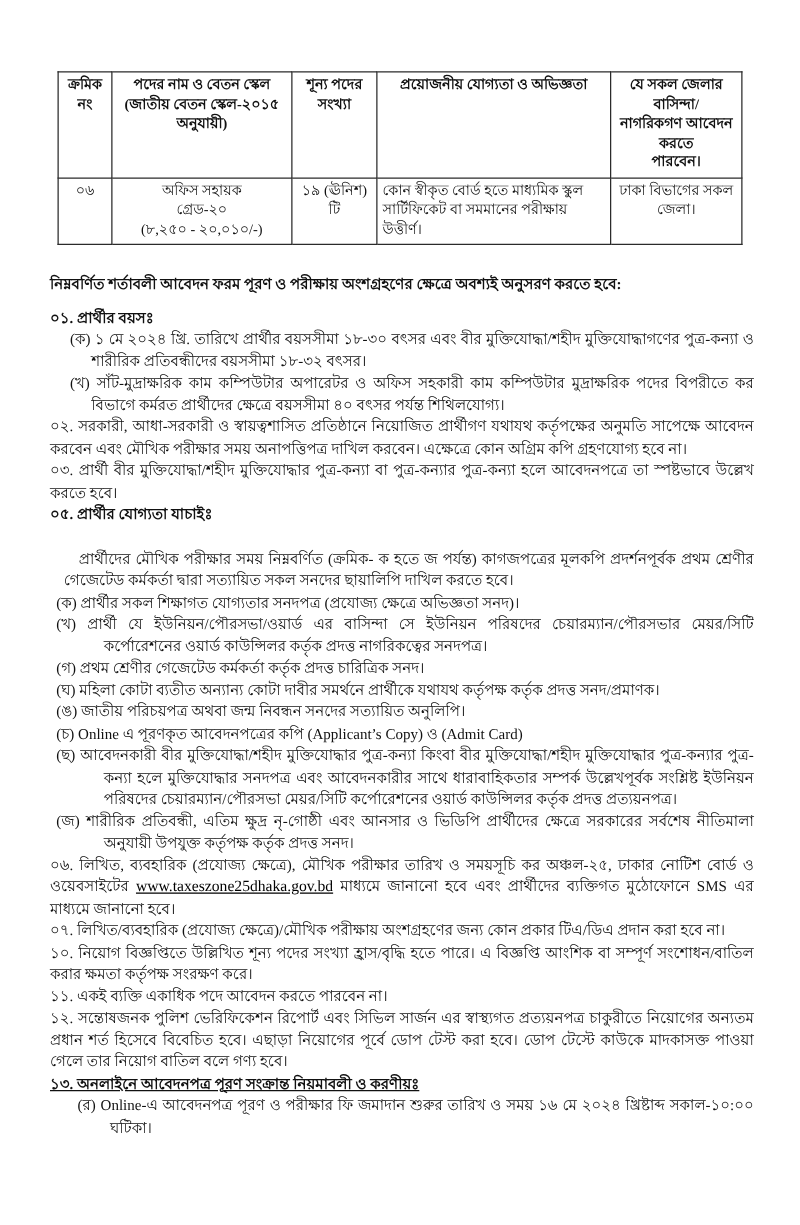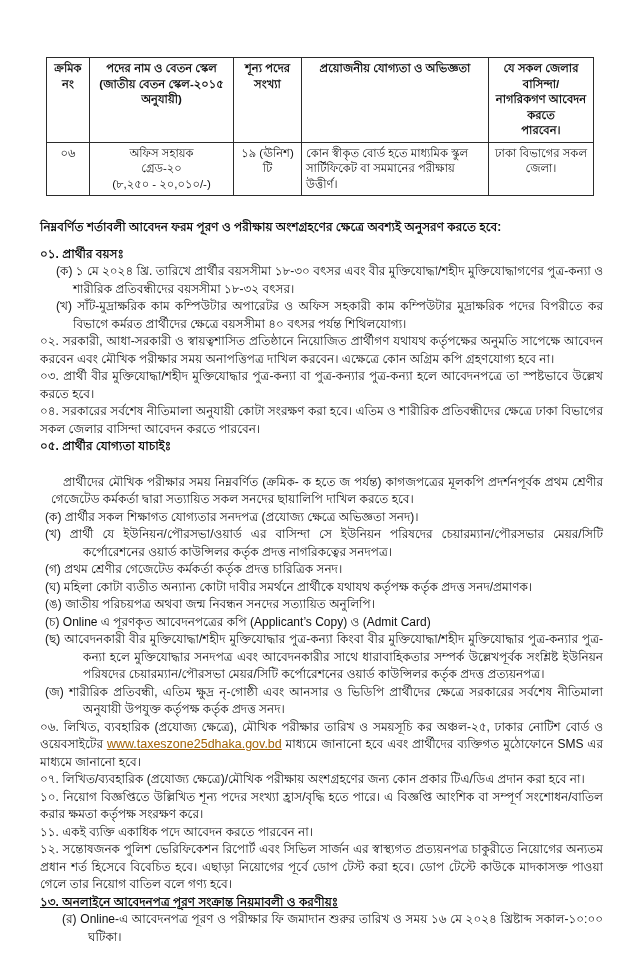--- a/index.html
+++ b/index.html
@@ -2,21 +2,21 @@
 <html lang="bn"><head>
 <meta charset="utf-8">
 <style>
   * { margin:0; padding:0; box-sizing:border-box; }
   html,body { background:#ffffff; }
   .page {
     position:relative;
     width:629px; height:980px;
     background:#ffffff;
     color:#111111;
-    font-family:Liberation Sans, sans-serif;
+    font-family:Liberation Serif, serif;
     font-size:12px;
     line-height:17.5px;
     padding:57px 26px 0 40px;
     overflow:hidden;
   }
   
   table.vac {
     border-collapse:collapse;
     table-layout:fixed;
     width:547px;
@@ -40,21 +40,21 @@
   .item  { text-align:justify; }
   .bold  { font-weight:bold; }
   .und   { text-decoration:underline; }
   .mt8 { margin-top:8px; }
   .sub01 { margin-left:16px; padding-left:17px; text-indent:-17px; text-align:justify; }
   .p05intro { margin-left:11px; text-indent:12px; text-align:justify; margin-top:18px; }
   .sub05 { margin-left:5px;  padding-left:38px; text-indent:-38px; text-align:justify; }
   .sub13 { margin-left:7px;  padding-left:31px; text-indent:-31px; text-align:justify; }
   .sub13r{ margin-left:22px; padding-left:26px; text-indent:-26px; text-align:justify; }
   a.doclink {
-    color:#a16207;
+    color:#000000;
     text-decoration:underline;
     font-size:12.5px;
   }
 </style>
 </head>
 <body>
 
 <div class="page">
 
   <table class="vac">
@@ -93,21 +93,20 @@
   </table>
 
   <p class="intro">নিম্নবর্ণিত শর্তাবলী আবেদন ফরম পূরণ ও পরীক্ষায় অংশগ্রহণের ক্ষেত্রে অবশ্যই অনুসরণ করতে হবে:</p>
 
   <div class="item bold mt8">০১. প্রার্থীর বয়সঃ</div>
   <div class="sub01">(ক) ১ মে ২০২৪ খ্রি. তারিখে প্রার্থীর বয়সসীমা ১৮-৩০ বৎসর এবং বীর মুক্তিযোদ্ধা/শহীদ মুক্তিযোদ্ধাগণের পুত্র-কন্যা ও শারীরিক প্রতিবন্ধীদের বয়সসীমা ১৮-৩২ বৎসর।</div>
   <div class="sub01">(খ) সাঁট-মুদ্রাক্ষরিক কাম কম্পিউটার অপারেটর ও অফিস সহকারী কাম কম্পিউটার মুদ্রাক্ষরিক পদের বিপরীতে কর বিভাগে কর্মরত প্রার্থীদের ক্ষেত্রে বয়সসীমা ৪০ বৎসর পর্যন্ত শিথিলযোগ্য।</div>
 
   <div class="item">০২. সরকারী, আধা-সরকারী ও স্বায়ত্বশাসিত প্রতিষ্ঠানে নিয়োজিত প্রার্থীগণ যথাযথ কর্তৃপক্ষের অনুমতি সাপেক্ষে আবেদন করবেন এবং মৌখিক পরীক্ষার সময় অনাপত্তিপত্র দাখিল করবেন। এক্ষেত্রে কোন অগ্রিম কপি গ্রহণযোগ্য হবে না।</div>
   <div class="item">০৩. প্রার্থী বীর মুক্তিযোদ্ধা/শহীদ মুক্তিযোদ্ধার পুত্র-কন্যা বা পুত্র-কন্যার পুত্র-কন্যা হলে আবেদনপত্রে তা স্পষ্টভাবে উল্লেখ করতে হবে।</div>
-  <div class="item">০৪. সরকারের সর্বশেষ নীতিমালা অনুযায়ী কোটা সংরক্ষণ করা হবে। এতিম ও শারীরিক প্রতিবন্ধীদের ক্ষেত্রে ঢাকা বিভাগের সকল জেলার বাসিন্দা আবেদন করতে পারবেন।</div>
 
   <div class="item bold">০৫. প্রার্থীর যোগ্যতা যাচাইঃ</div>
   <div class="p05intro">প্রার্থীদের মৌখিক পরীক্ষার সময় নিম্নবর্ণিত (ক্রমিক- ক হতে জ পর্যন্ত) কাগজপত্রের মূলকপি প্রদর্শনপূর্বক প্রথম শ্রেণীর গেজেটেড কর্মকর্তা দ্বারা সত্যায়িত সকল সনদের ছায়ালিপি দাখিল করতে হবে।</div>
   <div class="sub05">(ক) প্রার্থীর সকল শিক্ষাগত যোগ্যতার সনদপত্র (প্রযোজ্য ক্ষেত্রে অভিজ্ঞতা সনদ)।</div>
   <div class="sub05">(খ) প্রার্থী যে ইউনিয়ন/পৌরসভা/ওয়ার্ড এর বাসিন্দা সে ইউনিয়ন পরিষদের চেয়ারম্যান/পৌরসভার মেয়র/সিটি কর্পোরেশনের ওয়ার্ড কাউন্সিলর কর্তৃক প্রদত্ত নাগরিকত্বের সনদপত্র।</div>
   <div class="sub05">(গ) প্রথম শ্রেণীর গেজেটেড কর্মকর্তা কর্তৃক প্রদত্ত চারিত্রিক সনদ।</div>
   <div class="sub05">(ঘ) মহিলা কোটা ব্যতীত অন্যান্য কোটা দাবীর সমর্থনে প্রার্থীকে যথাযথ কর্তৃপক্ষ কর্তৃক প্রদত্ত সনদ/প্রমাণক।</div>
   <div class="sub05">(ঙ) জাতীয় পরিচয়পত্র অথবা জন্ম নিবন্ধন সনদের সত্যায়িত অনুলিপি।</div>
   <div class="sub05">(চ) Online এ পূরণকৃত আবেদনপত্রের কপি (Applicant’s Copy) ও (Admit Card)</div>
   <div class="sub05">(ছ) আবেদনকারী বীর মুক্তিযোদ্ধা/শহীদ মুক্তিযোদ্ধার পুত্র-কন্যা কিংবা বীর মুক্তিযোদ্ধা/শহীদ মুক্তিযোদ্ধার পুত্র-কন্যার পুত্র-কন্যা হলে মুক্তিযোদ্ধার সনদপত্র এবং আবেদনকারীর সাথে ধারাবাহিকতার সম্পর্ক উল্লেখপূর্বক সংশ্লিষ্ট ইউনিয়ন পরিষদের চেয়ারম্যান/পৌরসভা মেয়র/সিটি কর্পোরেশনের ওয়ার্ড কাউন্সিলর কর্তৃক প্রদত্ত প্রত্যয়নপত্র।</div>

